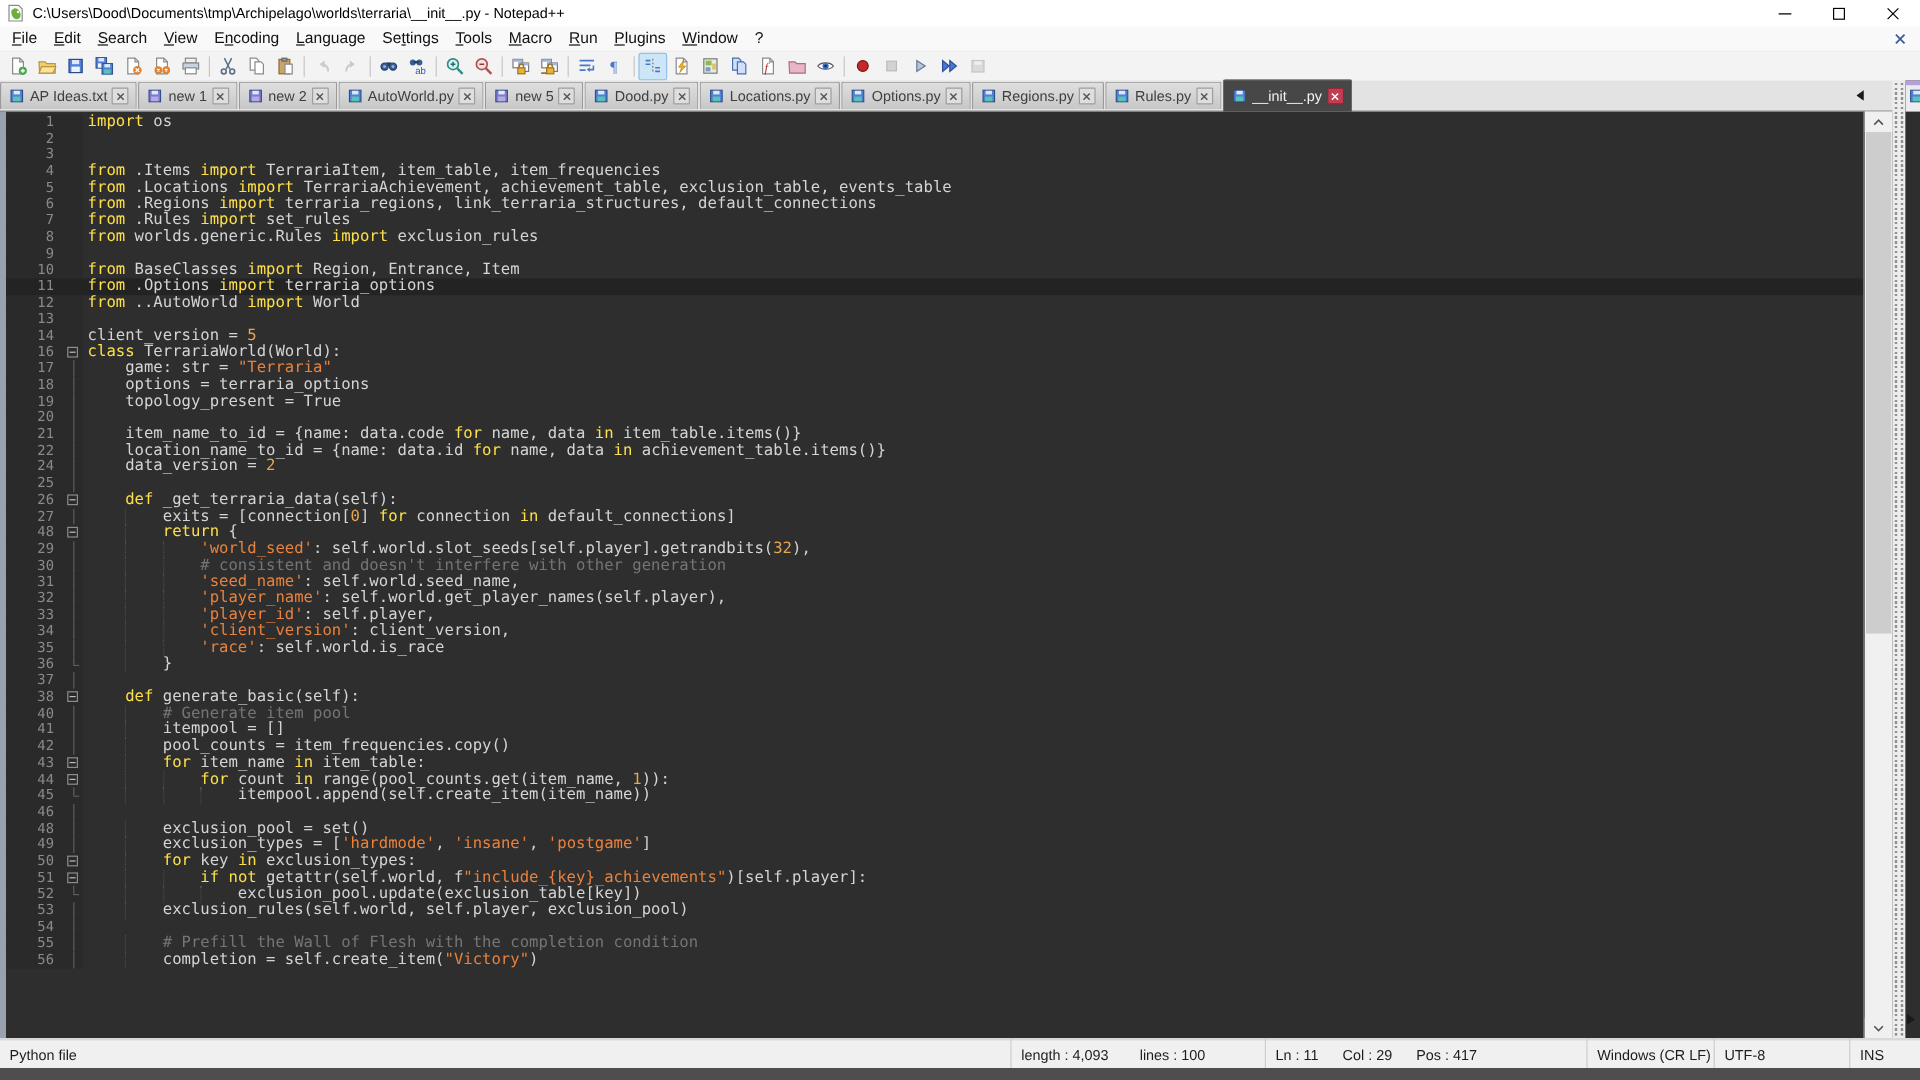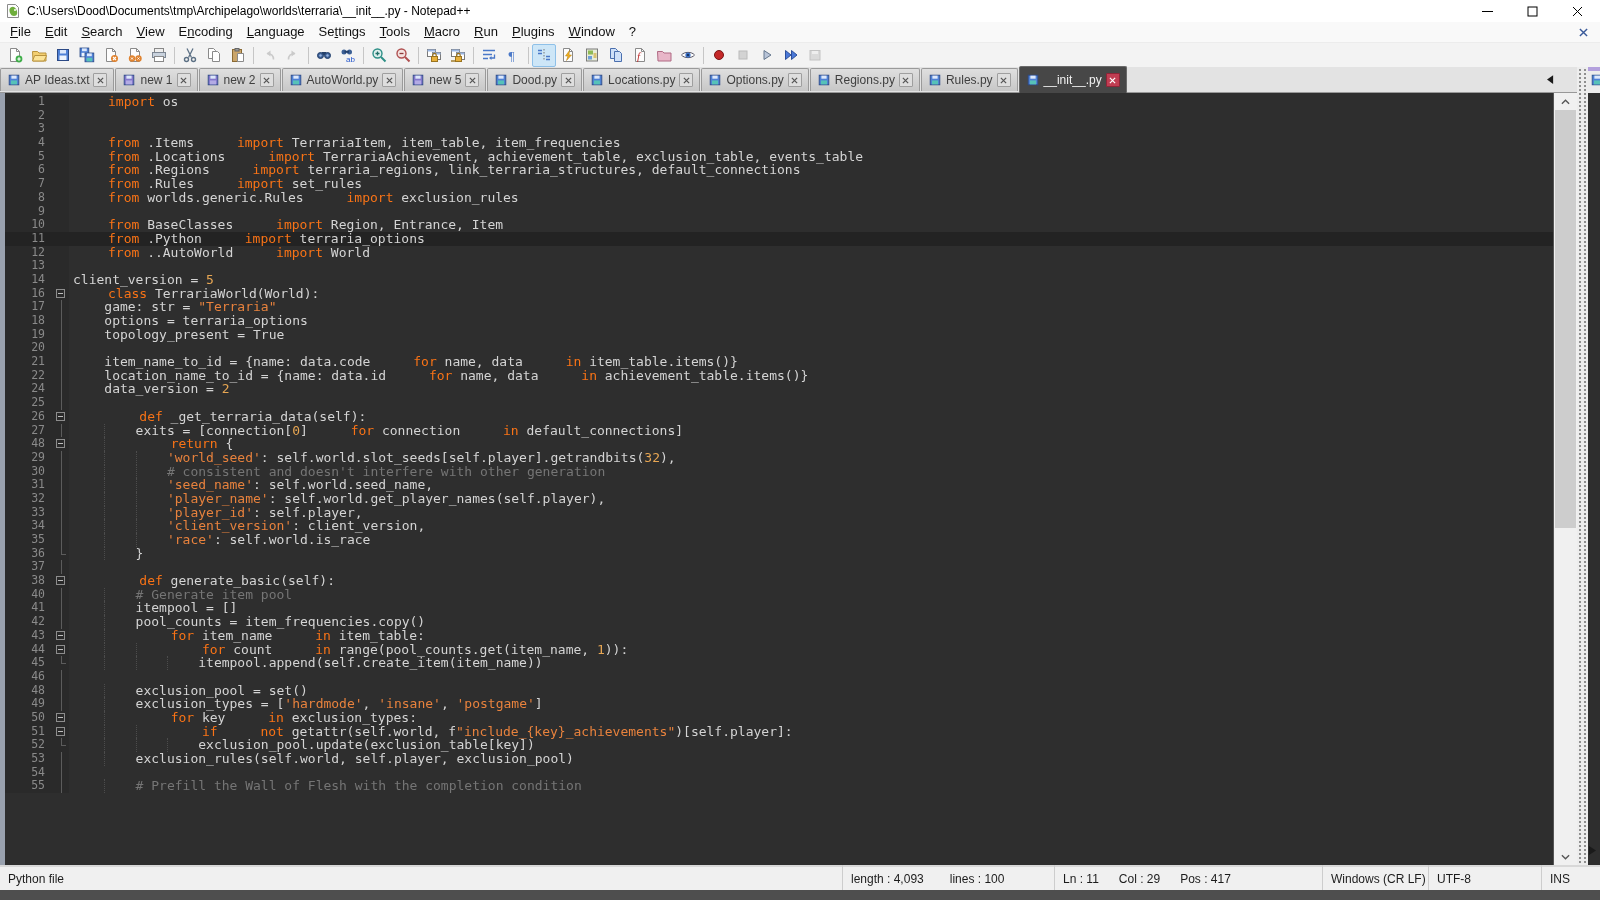--- a/index.html
+++ b/index.html
@@ -45,21 +45,21 @@
   .row{display:flex;height:13.7px;line-height:13.7px;font-family:"DejaVu Sans Mono",monospace;font-size:13px;white-space:pre;}
   .num{width:40px;flex:0 0 auto;text-align:right;padding-right:9px;color:#8a8a8a;background:#2a2a2a;font-size:11.5px;}
   .fold{width:15px;flex:0 0 auto;background:#2a2a2a;position:relative;}
   .fold.l::before{content:"";position:absolute;left:7px;top:0;bottom:0;border-left:1px solid #5c5c5c;}
   .fold.e::before{content:"";position:absolute;left:7px;top:0;height:7px;border-left:1px solid #5c5c5c;}
   .fold.e::after{content:"";position:absolute;left:7px;top:7px;width:5px;border-top:1px solid #5c5c5c;}
   .fbox{position:absolute;left:2px;top:2px;width:9px;height:9px;border:1px solid #8d8d8d;background:#2a2a2a;box-sizing:border-box;}
   .fbox::after{content:"";position:absolute;left:1px;right:1px;top:3px;border-top:1px solid #bdbdbd;}
   .txt{flex:1;position:relative;color:#d4d4d4;padding-left:4px;}
   .row.cur .txt,.row.cur .fold,.row.cur .num{background:#232323;}
-  .tk-k{color:#f97316;margin-left:35px;}
+  .tk-k{color:#fde047;}
   .tk-s{color:#e8823d;}
   .tk-n{color:#e7a653;}
   .tk-c{color:#757575;}
   .tk-p{color:#d4d4d4;}
   .gd{position:absolute;top:0;bottom:0;border-left:1px dotted #4c4c4c;}
 
   
   .vscroll{width:23px;flex:0 0 auto;background:#f0f0f0;position:relative;border-left:1px solid #555;}
   .sbtn{position:absolute;left:0;right:0;height:17px;display:flex;align-items:center;justify-content:center;background:#f0f0f0;}
   .sbtn.up{top:0;} .sbtn.down{bottom:0;}
@@ -557,21 +557,21 @@
           <div class="row"><span class="num">1</span><span class="fold "></span><span class="txt"><span class="tk-k">import</span><span class="tk-p"> os</span></span></div>
           <div class="row"><span class="num">2</span><span class="fold "></span><span class="txt"></span></div>
           <div class="row"><span class="num">3</span><span class="fold "></span><span class="txt"></span></div>
           <div class="row"><span class="num">4</span><span class="fold "></span><span class="txt"><span class="tk-k">from</span><span class="tk-p"> .Items </span><span class="tk-k">import</span><span class="tk-p"> TerrariaItem, item_table, item_frequencies</span></span></div>
           <div class="row"><span class="num">5</span><span class="fold "></span><span class="txt"><span class="tk-k">from</span><span class="tk-p"> .Locations </span><span class="tk-k">import</span><span class="tk-p"> TerrariaAchievement, achievement_table, exclusion_table, events_table</span></span></div>
           <div class="row"><span class="num">6</span><span class="fold "></span><span class="txt"><span class="tk-k">from</span><span class="tk-p"> .Regions </span><span class="tk-k">import</span><span class="tk-p"> terraria_regions, link_terraria_structures, default_connections</span></span></div>
           <div class="row"><span class="num">7</span><span class="fold "></span><span class="txt"><span class="tk-k">from</span><span class="tk-p"> .Rules </span><span class="tk-k">import</span><span class="tk-p"> set_rules</span></span></div>
           <div class="row"><span class="num">8</span><span class="fold "></span><span class="txt"><span class="tk-k">from</span><span class="tk-p"> worlds.generic.Rules </span><span class="tk-k">import</span><span class="tk-p"> exclusion_rules</span></span></div>
           <div class="row"><span class="num">9</span><span class="fold "></span><span class="txt"></span></div>
           <div class="row"><span class="num">10</span><span class="fold "></span><span class="txt"><span class="tk-k">from</span><span class="tk-p"> BaseClasses </span><span class="tk-k">import</span><span class="tk-p"> Region, Entrance, Item</span></span></div>
-          <div class="row cur"><span class="num">11</span><span class="fold "></span><span class="txt"><span class="tk-k">from</span><span class="tk-p"> .Python </span><span class="tk-k">import</span><span class="tk-p"> terraria_options</span></span></div>
+          <div class="row cur"><span class="num">11</span><span class="fold "></span><span class="txt"><span class="tk-k">from</span><span class="tk-p"> .Options </span><span class="tk-k">import</span><span class="tk-p"> terraria_options</span></span></div>
           <div class="row"><span class="num">12</span><span class="fold "></span><span class="txt"><span class="tk-k">from</span><span class="tk-p"> ..AutoWorld </span><span class="tk-k">import</span><span class="tk-p"> World</span></span></div>
           <div class="row"><span class="num">13</span><span class="fold "></span><span class="txt"></span></div>
           <div class="row"><span class="num">14</span><span class="fold "></span><span class="txt"><span class="tk-p">client_version = </span><span class="tk-n">5</span></span></div>
           <div class="row"><span class="num">16</span><span class="fold s"><span class="fbox"></span></span><span class="txt"><span class="tk-k">class</span><span class="tk-p"> TerrariaWorld(World):</span></span></div>
           <div class="row"><span class="num">17</span><span class="fold l"></span><span class="txt"><span class="tk-p">    game: str = </span><span class="tk-s">"Terraria"</span></span></div>
           <div class="row"><span class="num">18</span><span class="fold l"></span><span class="txt"><span class="tk-p">    options = terraria_options</span></span></div>
           <div class="row"><span class="num">19</span><span class="fold l"></span><span class="txt"><span class="tk-p">    topology_present = True</span></span></div>
           <div class="row"><span class="num">20</span><span class="fold l"></span><span class="txt"></span></div>
           <div class="row"><span class="num">21</span><span class="fold l"></span><span class="txt"><span class="tk-p">    item_name_to_id = {name: data.code </span><span class="tk-k">for</span><span class="tk-p"> name, data </span><span class="tk-k">in</span><span class="tk-p"> item_table.items()}</span></span></div>
           <div class="row"><span class="num">22</span><span class="fold l"></span><span class="txt"><span class="tk-p">    location_name_to_id = {name: data.id </span><span class="tk-k">for</span><span class="tk-p"> name, data </span><span class="tk-k">in</span><span class="tk-p"> achievement_table.items()}</span></span></div>
@@ -598,20 +598,21 @@
           <div class="row"><span class="num">45</span><span class="fold e"></span><span class="txt"><i class="gd" style="left: calc(4ch + 4px);"></i><i class="gd" style="left: calc(8ch + 4px);"></i><i class="gd" style="left: calc(12ch + 4px);"></i><span class="tk-p">                itempool.append(self.create_item(item_name))</span></span></div>
           <div class="row"><span class="num">46</span><span class="fold l"></span><span class="txt"></span></div>
           <div class="row"><span class="num">48</span><span class="fold l"></span><span class="txt"><i class="gd" style="left: calc(4ch + 4px);"></i><span class="tk-p">        exclusion_pool = set()</span></span></div>
           <div class="row"><span class="num">49</span><span class="fold l"></span><span class="txt"><i class="gd" style="left: calc(4ch + 4px);"></i><span class="tk-p">        exclusion_types = [</span><span class="tk-s">'hardmode'</span><span class="tk-p">, </span><span class="tk-s">'insane'</span><span class="tk-p">, </span><span class="tk-s">'postgame'</span><span class="tk-p">]</span></span></div>
           <div class="row"><span class="num">50</span><span class="fold s"><span class="fbox"></span></span><span class="txt"><i class="gd" style="left: calc(4ch + 4px);"></i><span class="tk-p">        </span><span class="tk-k">for</span><span class="tk-p"> key </span><span class="tk-k">in</span><span class="tk-p"> exclusion_types:</span></span></div>
           <div class="row"><span class="num">51</span><span class="fold s"><span class="fbox"></span></span><span class="txt"><i class="gd" style="left: calc(4ch + 4px);"></i><i class="gd" style="left: calc(8ch + 4px);"></i><span class="tk-p">            </span><span class="tk-k">if</span><span class="tk-p"> </span><span class="tk-k">not</span><span class="tk-p"> getattr(self.world, f</span><span class="tk-s">"include_{key}_achievements"</span><span class="tk-p">)[self.player]:</span></span></div>
           <div class="row"><span class="num">52</span><span class="fold e"></span><span class="txt"><i class="gd" style="left: calc(4ch + 4px);"></i><i class="gd" style="left: calc(8ch + 4px);"></i><i class="gd" style="left: calc(12ch + 4px);"></i><span class="tk-p">                exclusion_pool.update(exclusion_table[key])</span></span></div>
           <div class="row"><span class="num">53</span><span class="fold l"></span><span class="txt"><i class="gd" style="left: calc(4ch + 4px);"></i><span class="tk-p">        exclusion_rules(self.world, self.player, exclusion_pool)</span></span></div>
           <div class="row"><span class="num">54</span><span class="fold l"></span><span class="txt"></span></div>
           <div class="row"><span class="num">55</span><span class="fold l"></span><span class="txt"><i class="gd" style="left: calc(4ch + 4px);"></i><span class="tk-c">        # Prefill the Wall of Flesh with the completion condition</span></span></div>
+          <div class="row"><span class="num">56</span><span class="fold l"></span><span class="txt"><i class="gd" style="left: calc(4ch + 4px);"></i><span class="tk-p">        completion = self.create_item(</span><span class="tk-s">"Victory"</span><span class="tk-p">)</span></span></div>
         </div>
       <div class="vscroll">
         <div class="sbtn up">
             <svg viewBox="0 0 10 6">
               <path d="M1 5l4-4 4 4" fill="none" stroke="#555" stroke-width="1.5"></path>
             </svg>
           </div>
         <div class="thumb"></div>
         <div class="sbtn down">
             <svg viewBox="0 0 10 6">

